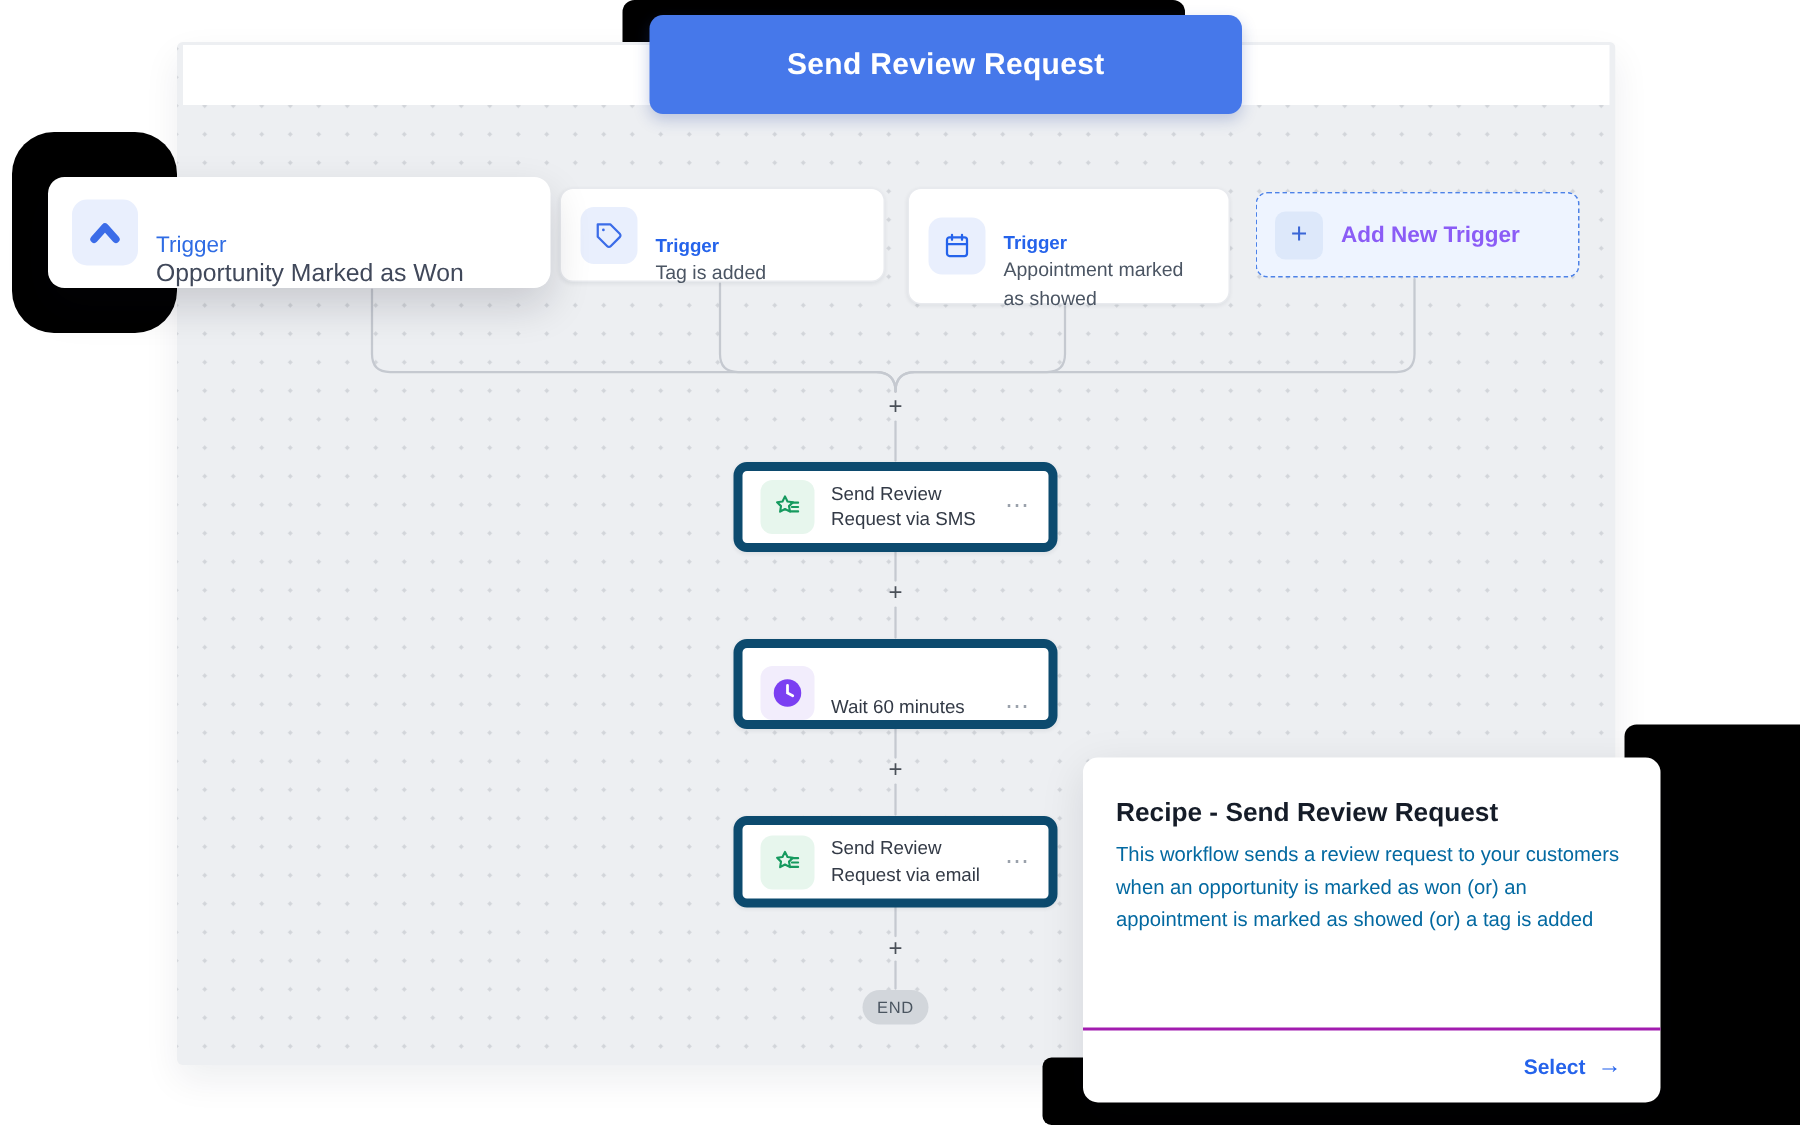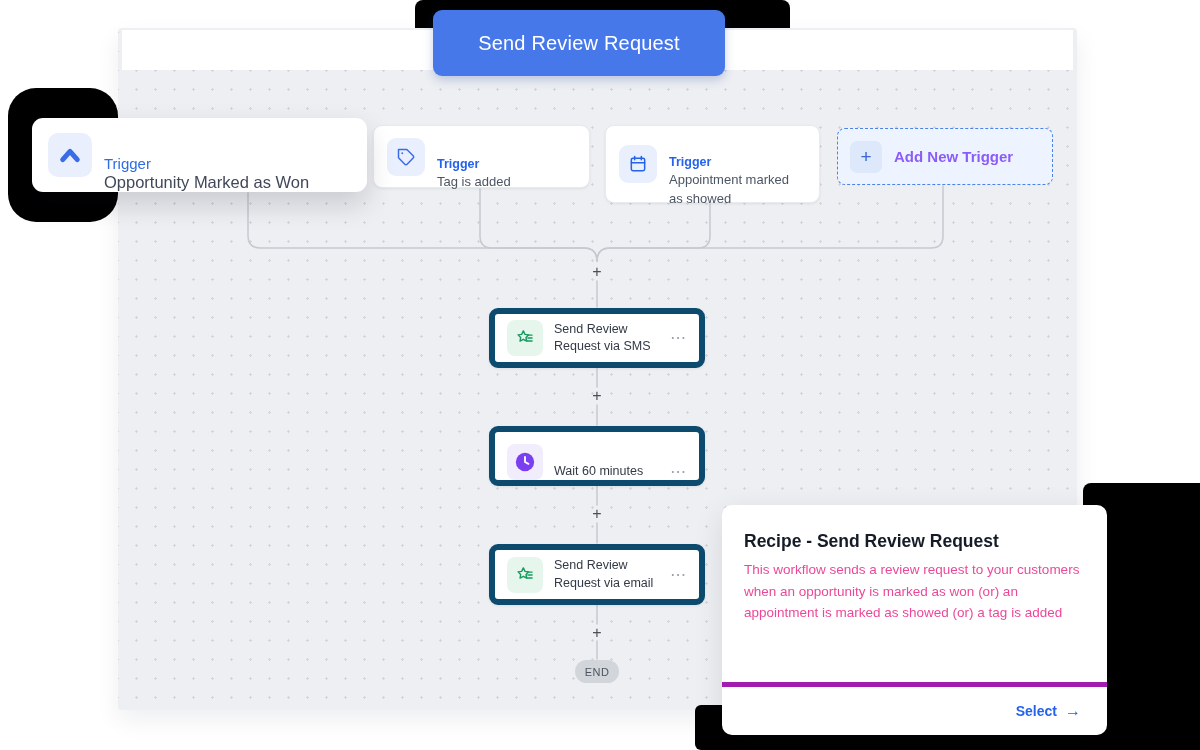--- a/index.html
+++ b/index.html
@@ -15,24 +15,24 @@
 
   
   .canvas{position:absolute;left:118px;top:28px;width:959px;height:682px;z-index:2;
           background-color:#edeff2;border-radius:4px;
           background-image:radial-gradient(#d2d5da 1.3px, transparent 1.4px);
           background-size:19px 19px;background-position:9px 14px;
           box-shadow:0 10px 24px rgba(20,30,50,.07);}
   .canvas-toolbar{position:absolute;left:4px;top:2px;right:4px;height:40px;background:#ffffff;}
 
   
-  .banner-btn{position:absolute;left:433px;top:10px;width:292px;height:66px;z-index:7;
+  .banner-btn{position:absolute;left:433px;top:10px;width:395px;height:66px;z-index:7;
               background:#4678ea;border-radius:9px;border:none;cursor:pointer;
               display:flex;align-items:center;justify-content:center;
-              color:#fff;font-size:20px;font-weight:400;letter-spacing:.2px;
+              color:#fff;font-size:20px;font-weight:700;letter-spacing:.2px;
               box-shadow:0 4px 10px rgba(40,70,160,.25);}
 
   
   .connector-svg{position:absolute;left:0;top:0;width:1200px;height:750px;z-index:3;pointer-events:none;}
   .plus-mark{position:absolute;z-index:3;transform:translate(-50%,-50%);
              color:#4a5058;font-size:16px;font-weight:400;line-height:1;}
 
   
   .trigger-card{position:absolute;background:#fff;display:flex;align-items:center;gap:12px;
                 border:1px solid #e8eaee;border-radius:9px;box-sizing:border-box;
@@ -81,22 +81,22 @@
   .end-pill{position:absolute;left:575px;top:660px;width:44px;height:23px;z-index:4;
             background:#d2d6db;border-radius:12px;display:flex;align-items:center;justify-content:center;
             color:#4a5560;font-size:11px;font-weight:400;letter-spacing:.5px;}
 
   
   .recipe-card{position:absolute;left:722px;top:505px;width:385px;height:230px;z-index:6;
                background:#fff;border-radius:10px;box-shadow:0 8px 30px rgba(10,15,30,.10);
                display:flex;flex-direction:column;box-sizing:border-box;}
   .recipe-body{flex:1;padding:26px 22px 0 22px;}
   .recipe-title{color:#151c28;font-size:17.5px;font-weight:700;margin:0;}
-  .recipe-desc{color:#ec4899;font-size:13.5px;line-height:1.6;margin-top:7px;max-width:412px;}
-  .recipe-footer{height:48px;border-top:5px solid #a21caf;display:flex;align-items:center;
+  .recipe-desc{color:#0369a1;font-size:13.5px;line-height:1.6;margin-top:7px;max-width:412px;}
+  .recipe-footer{height:48px;border-top:2px solid #a21caf;display:flex;align-items:center;
                  justify-content:flex-end;padding:0 26px;}
   .select-link{display:flex;align-items:center;gap:8px;color:#2563eb;font-size:14px;
                font-weight:600;cursor:pointer;text-decoration:none;}
   .select-arrow{font-size:16px;line-height:1;}
 </style>
 </head>
 <body>
 
 <div class="stage">
 

